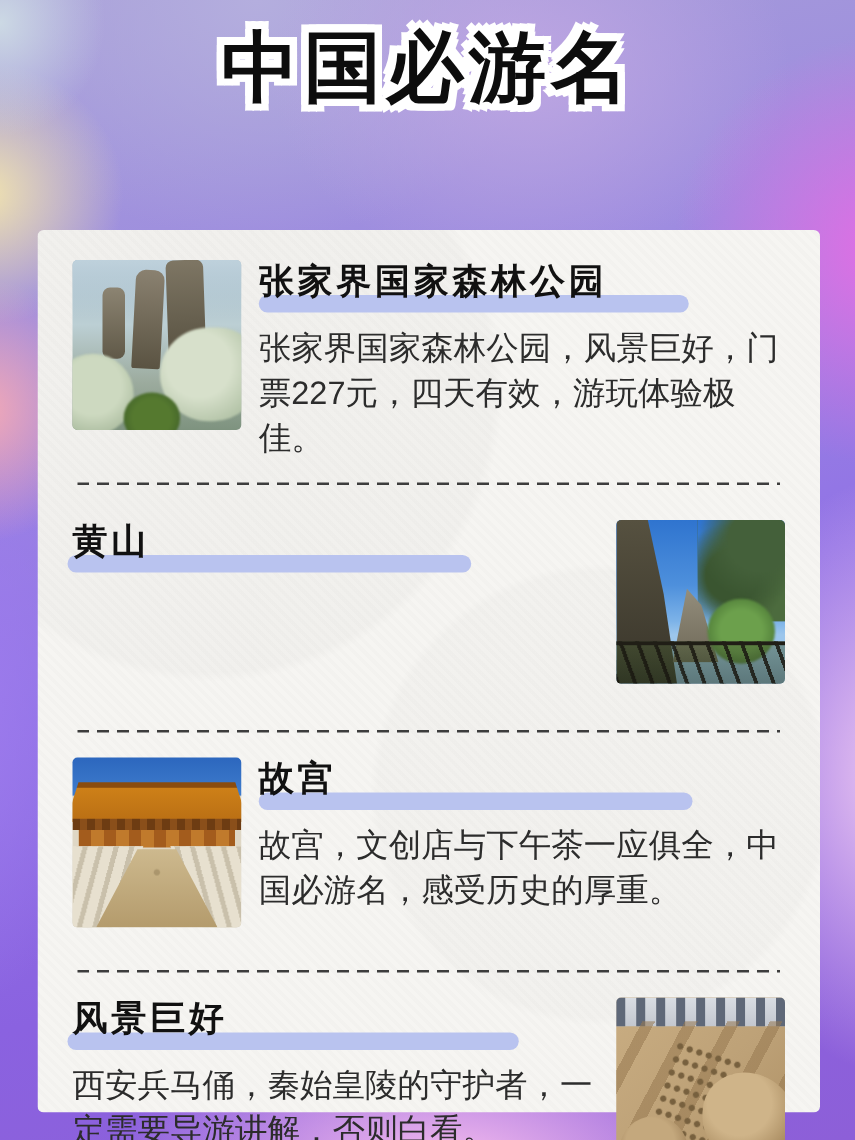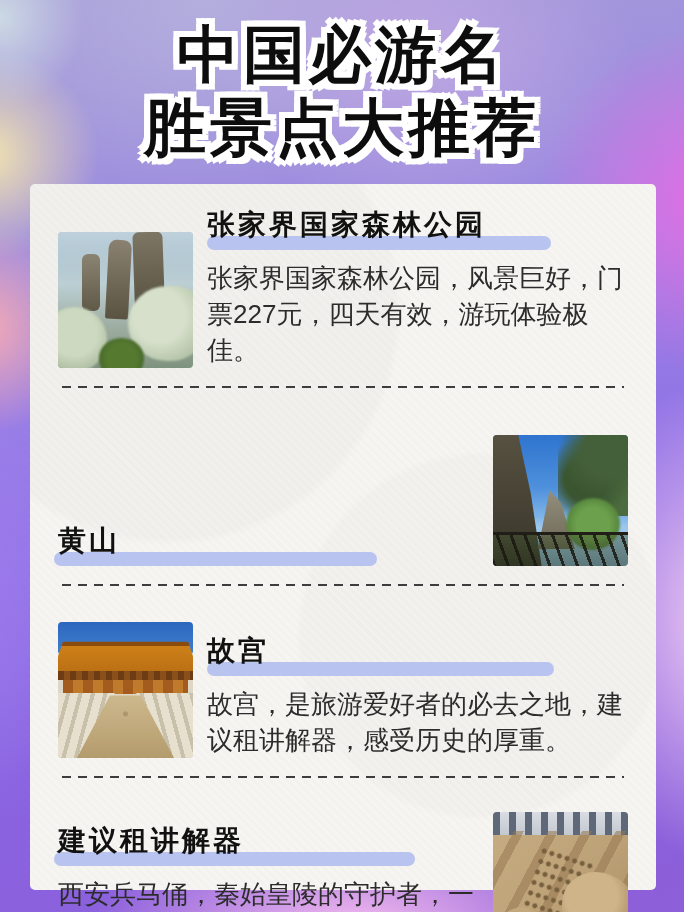--- a/index.html
+++ b/index.html
@@ -36,21 +36,21 @@
   
   .card{
     position:absolute;left:30px;top:184px;width:626px;height:706px;
     background-color:#f6f5f2;border-radius:5px;box-sizing:border-box;
     padding:24px 28px 0 28px;
     background-image:
       radial-gradient(circle at 22% 18%, rgba(0,0,0,0.018) 0 30%, transparent 31%),
       radial-gradient(circle at 72% 64%, rgba(0,0,0,0.016) 0 28%, transparent 29%),
       repeating-linear-gradient(45deg, rgba(0,0,0,0.012) 0 3px, rgba(255,255,255,0.02) 3px 6px);
   }
-  .entry{display:flex;gap:14px;align-items:flex-end;}
+  .entry{display:flex;gap:14px;align-items:flex-start;}
   .photo{
     width:135px;height:136px;flex:none;border-radius:4px;
     position:relative;overflow:hidden;
   }
   .entry-content{flex:1;min-width:0;}
   .title-wrap{position:relative;display:block;height:42px;}
   .sec-title{
     position:relative;z-index:1;margin:0;color:#111111;
     font-size:28px;font-weight:800;letter-spacing:3px;line-height:34px;
     white-space:nowrap;
@@ -158,21 +158,20 @@
     background:radial-gradient(circle at 40% 35%,#cfb489 0 40%,#9c7e53 85%);}
   .bmy-rock2{left:2%;bottom:-8%;width:40%;height:38%;border-radius:50%;
     background:radial-gradient(circle at 45% 40%,#c4a87d 0 45%,#967851 85%);}
 </style>
 </head>
 <body>
 
 <div class="poster">
 
   <h1 class="main-title"><span>中国必游名</span><br>
-    <span>胜景点大推荐</span>
   </h1>
 
   <div class="card">
 
     <section class="entry s1">
       <div class="photo zhangjiajie">
         <div class="abs zjj-mist"></div>
         <div class="abs zjj-pillar3"></div>
         <div class="abs zjj-pillar1"></div>
         <div class="abs zjj-pillar2"></div>
@@ -216,30 +215,30 @@
         <div class="abs gg-wall"></div>
         <div class="abs gg-balL"></div>
         <div class="abs gg-balR"></div>
         <div class="abs gg-ramp"></div>
       </div>
       <div class="entry-content">
         <div class="title-wrap">
           <h2 class="sec-title">故宫</h2>
           <span class="hl-bar bar-3"></span>
         </div>
-        <p class="sec-desc">故宫，是旅游爱好者的必去之地，建议租讲解器，感受历史的厚重。</p>
+        <p class="sec-desc">故宫，文创店与下午茶一应俱全，中国必游名，感受历史的厚重。</p>
       </div>
     </section>
 
     <hr class="divider">
 
     <section class="entry s4">
       <div class="entry-content">
         <div class="title-wrap">
-          <h2 class="sec-title">建议租讲解器</h2>
+          <h2 class="sec-title">风景巨好</h2>
           <span class="hl-bar bar-4"></span>
         </div>
         <p class="sec-desc">西安兵马俑，秦始皇陵的守护者，一定需要导游讲解，否则白看。</p>
       </div>
       <div class="photo bingmayong">
         <div class="abs bmy-hall"></div>
         <div class="abs bmy-wall1"></div>
         <div class="abs bmy-army"></div>
         <div class="abs bmy-rock1"></div>
         <div class="abs bmy-rock2"></div>

